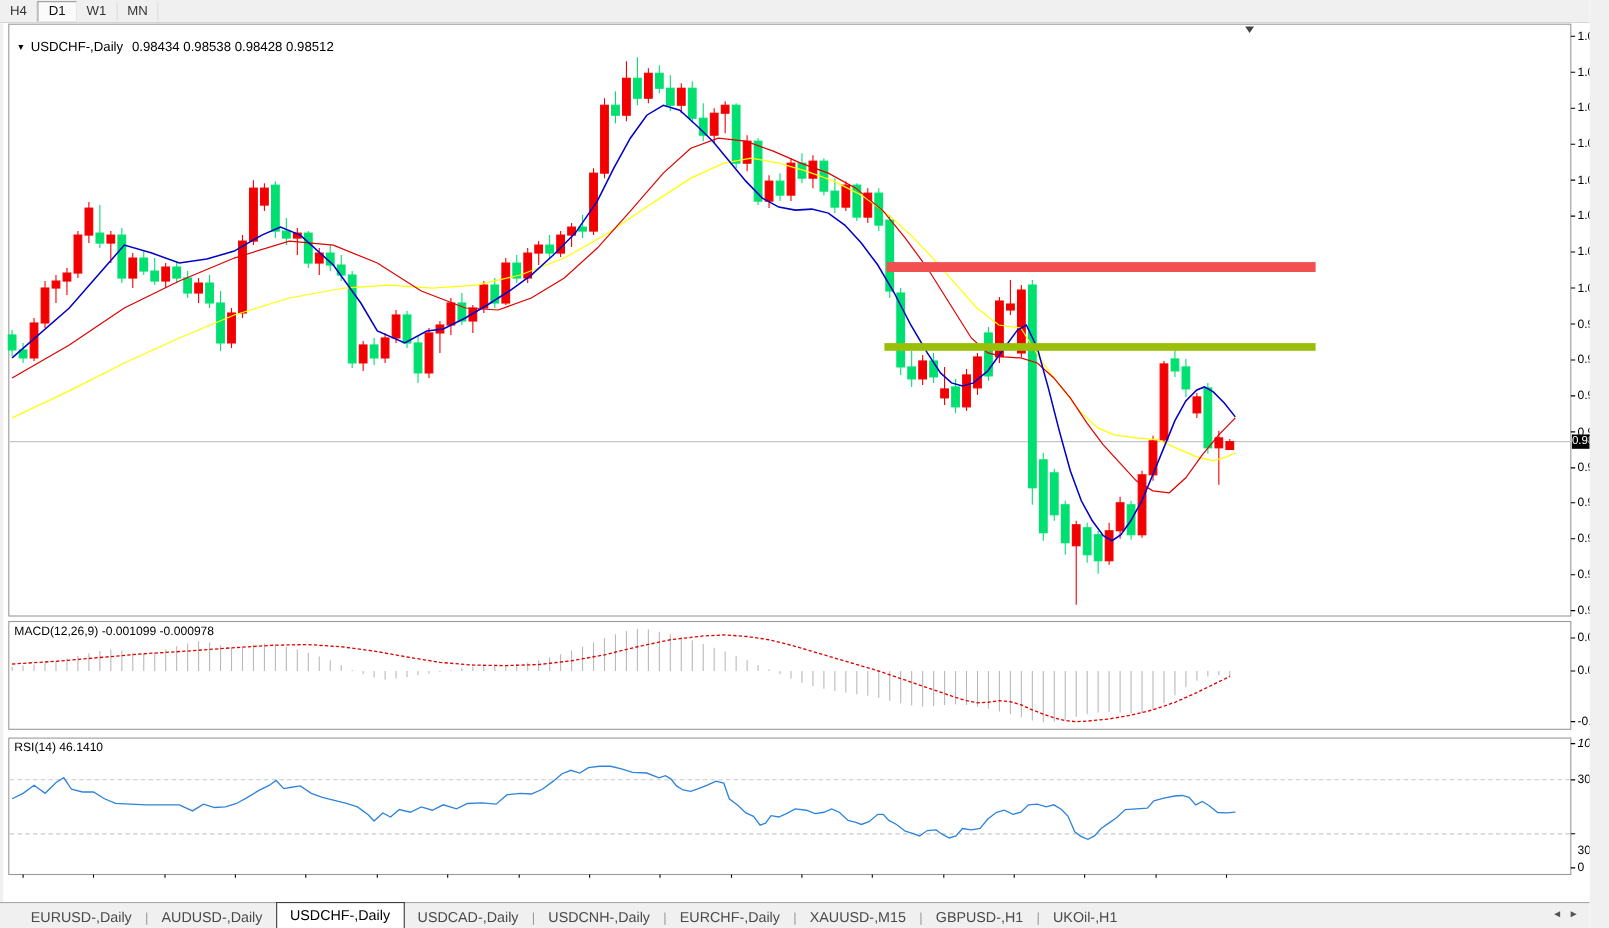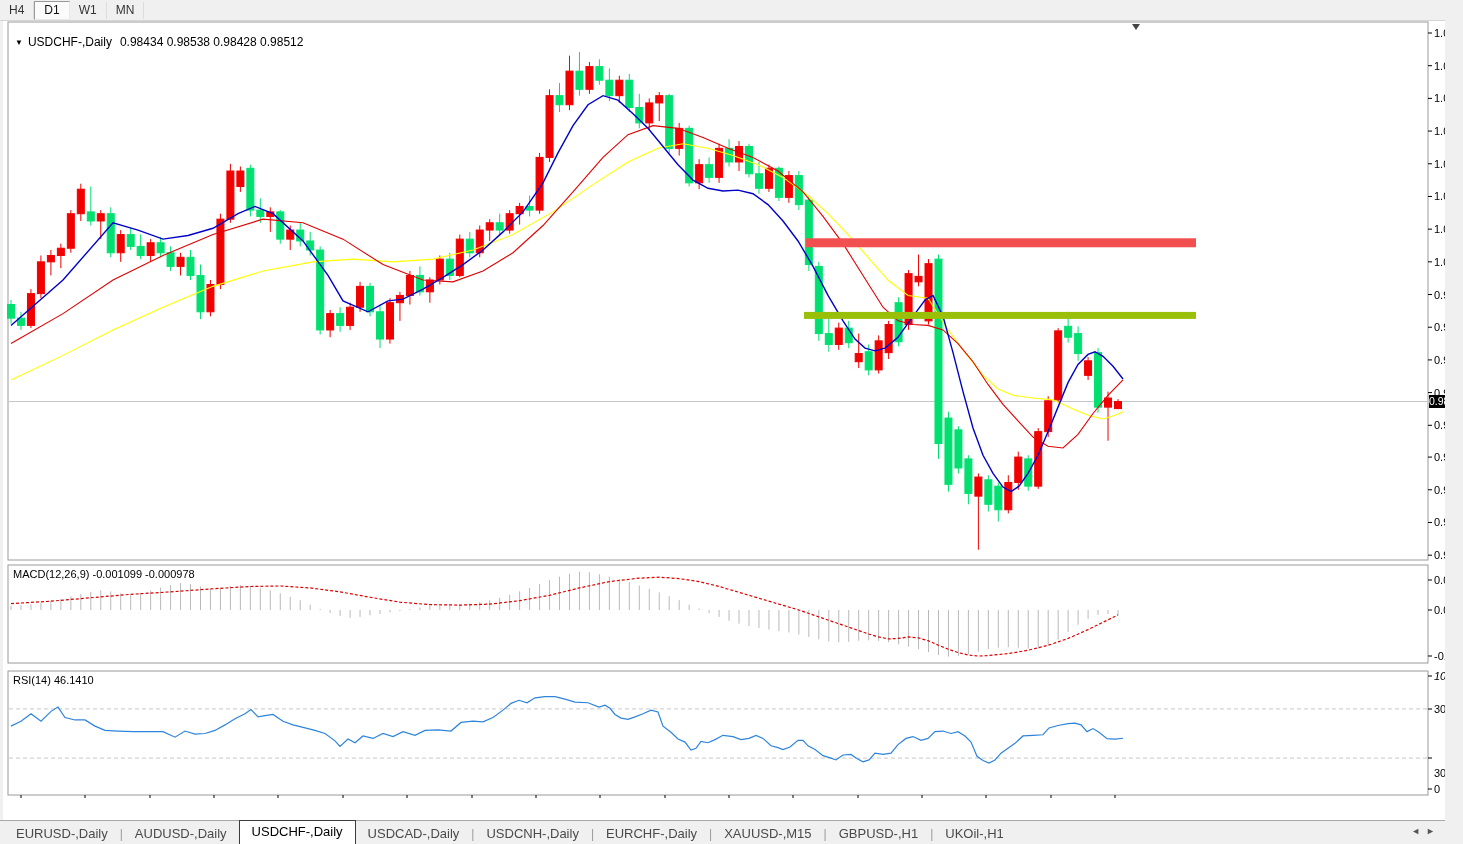--- a/index.html
+++ b/index.html
@@ -19,21 +19,21 @@
   .pane-label{position:absolute;font-size:11px;color:#000;white-space:nowrap;}
   #main-title{left:12px;top:14px;font-size:12px;}
   #main-title .arr{font-size:8px;vertical-align:1px;margin-right:5px;}
   #main-title .sym{margin-right:8px;}
   .axis-label{position:absolute;left:1431px;font-size:11px;color:#000;white-space:nowrap;}
   .price-badge{position:absolute;left:1426px;width:37px;height:13px;background:#000;color:#fff;
           font-size:10.5px;line-height:13px;text-align:center;}
   .date-label{position:absolute;top:781px;font-size:11px;color:#000;transform:translateX(-50%);white-space:nowrap;}
   
   #tab-bar{position:absolute;left:0;top:820px;width:1463px;height:24px;background:#f0f0f0;
-          border-top:1px solid #a8a8a8;box-sizing:border-box;display:flex;align-items:flex-end;padding-left:4px;}
+          border-top:1px solid #a8a8a8;box-sizing:border-box;display:flex;align-items:flex-end;padding-left:16px;}
   .tab{height:20px;line-height:20px;padding:0 12px;font-size:13px;color:#4a4a4a;cursor:default;white-space:nowrap;}
   .tab.active{background:#ffffff;border:1px solid #3c3c3c;border-bottom:none;height:23px;line-height:22px;
           color:#000;position:relative;z-index:2;}
   .tab-div{color:#9a9a9a;height:20px;line-height:20px;font-size:12px;}
   #tab-scroll{position:absolute;right:4px;top:826px;font-size:9px;color:#555;letter-spacing:6px;}
 </style>
 </head>
 <body>
 
 <div id="app">

